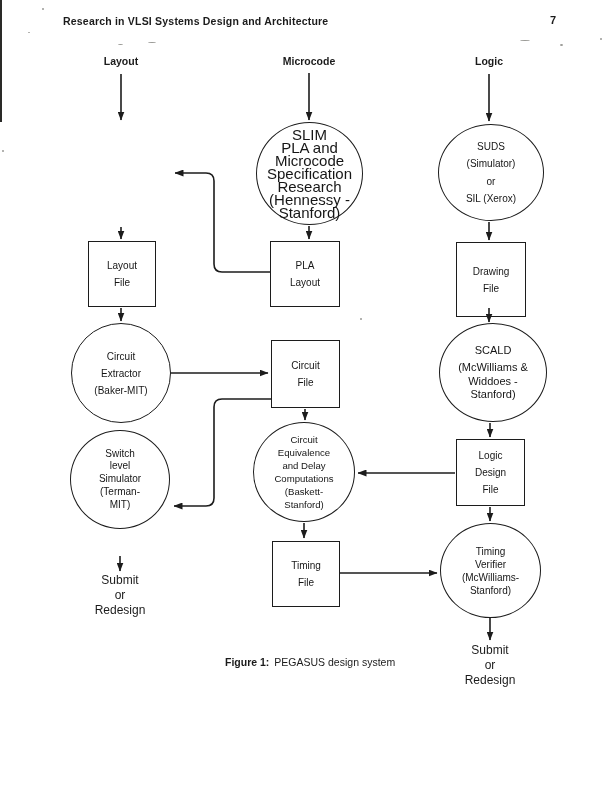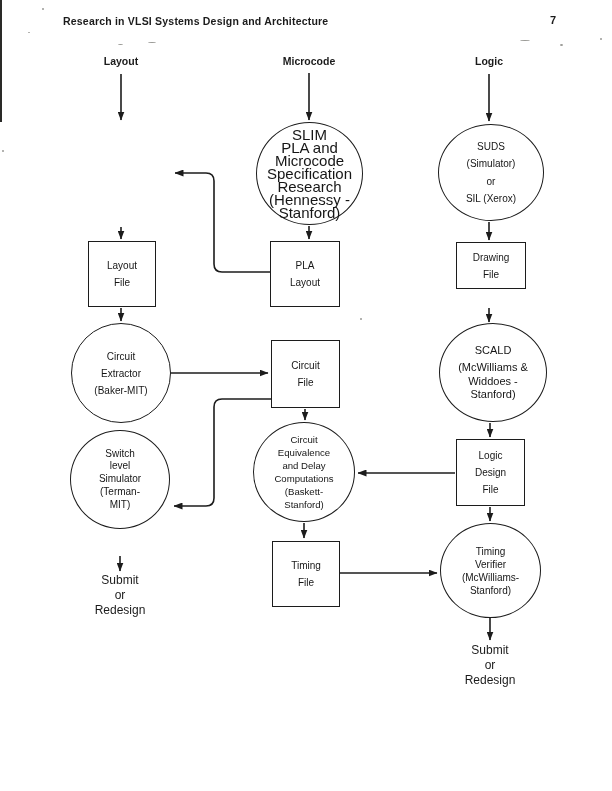--- a/index.html
+++ b/index.html
@@ -96,21 +96,21 @@
   </div>
 
   <div class="node box" style="left:88px;top:241px;width:68px;height:66px;line-height:17px;">
     <span>Layout</span>
     <span>File</span>
   </div>
   <div class="node box" style="left:270px;top:241px;width:70px;height:66px;line-height:17px;">
     <span>PLA</span>
     <span>Layout</span>
   </div>
-  <div class="node box" style="left:456px;top:242px;width:70px;height:47px;line-height:17px;text-align:right;">
+  <div class="node box" style="left:456px;top:242px;width:70px;height:75px;line-height:17px;text-align:right;">
     <span>Drawing</span>
     <span>File</span>
   </div>
 
   <div class="node circle" style="left:71px;top:323px;width:100px;height:100px;line-height:17px;">
     <span>Circuit</span>
     <span>Extractor</span>
     <span>(Baker-MIT)</span>
   </div>
   <div class="node box" style="left:271px;top:340px;width:69px;height:68px;line-height:17px;">
@@ -160,14 +160,17 @@
     <span>Submit</span>
     <span>or</span>
     <span>Redesign</span>
   </div>
   <div class="terminal" style="left:454px;top:643px;">
     <span>Submit</span>
     <span>or</span>
     <span>Redesign</span>
   </div>
 
+  <div class="caption" style="left:225px;top:656px;">
+    <span class="b">Figure 1:</span><span class="t">PEGASUS design system</span>
+  </div>
 
 </div>
 
 </body></html>

